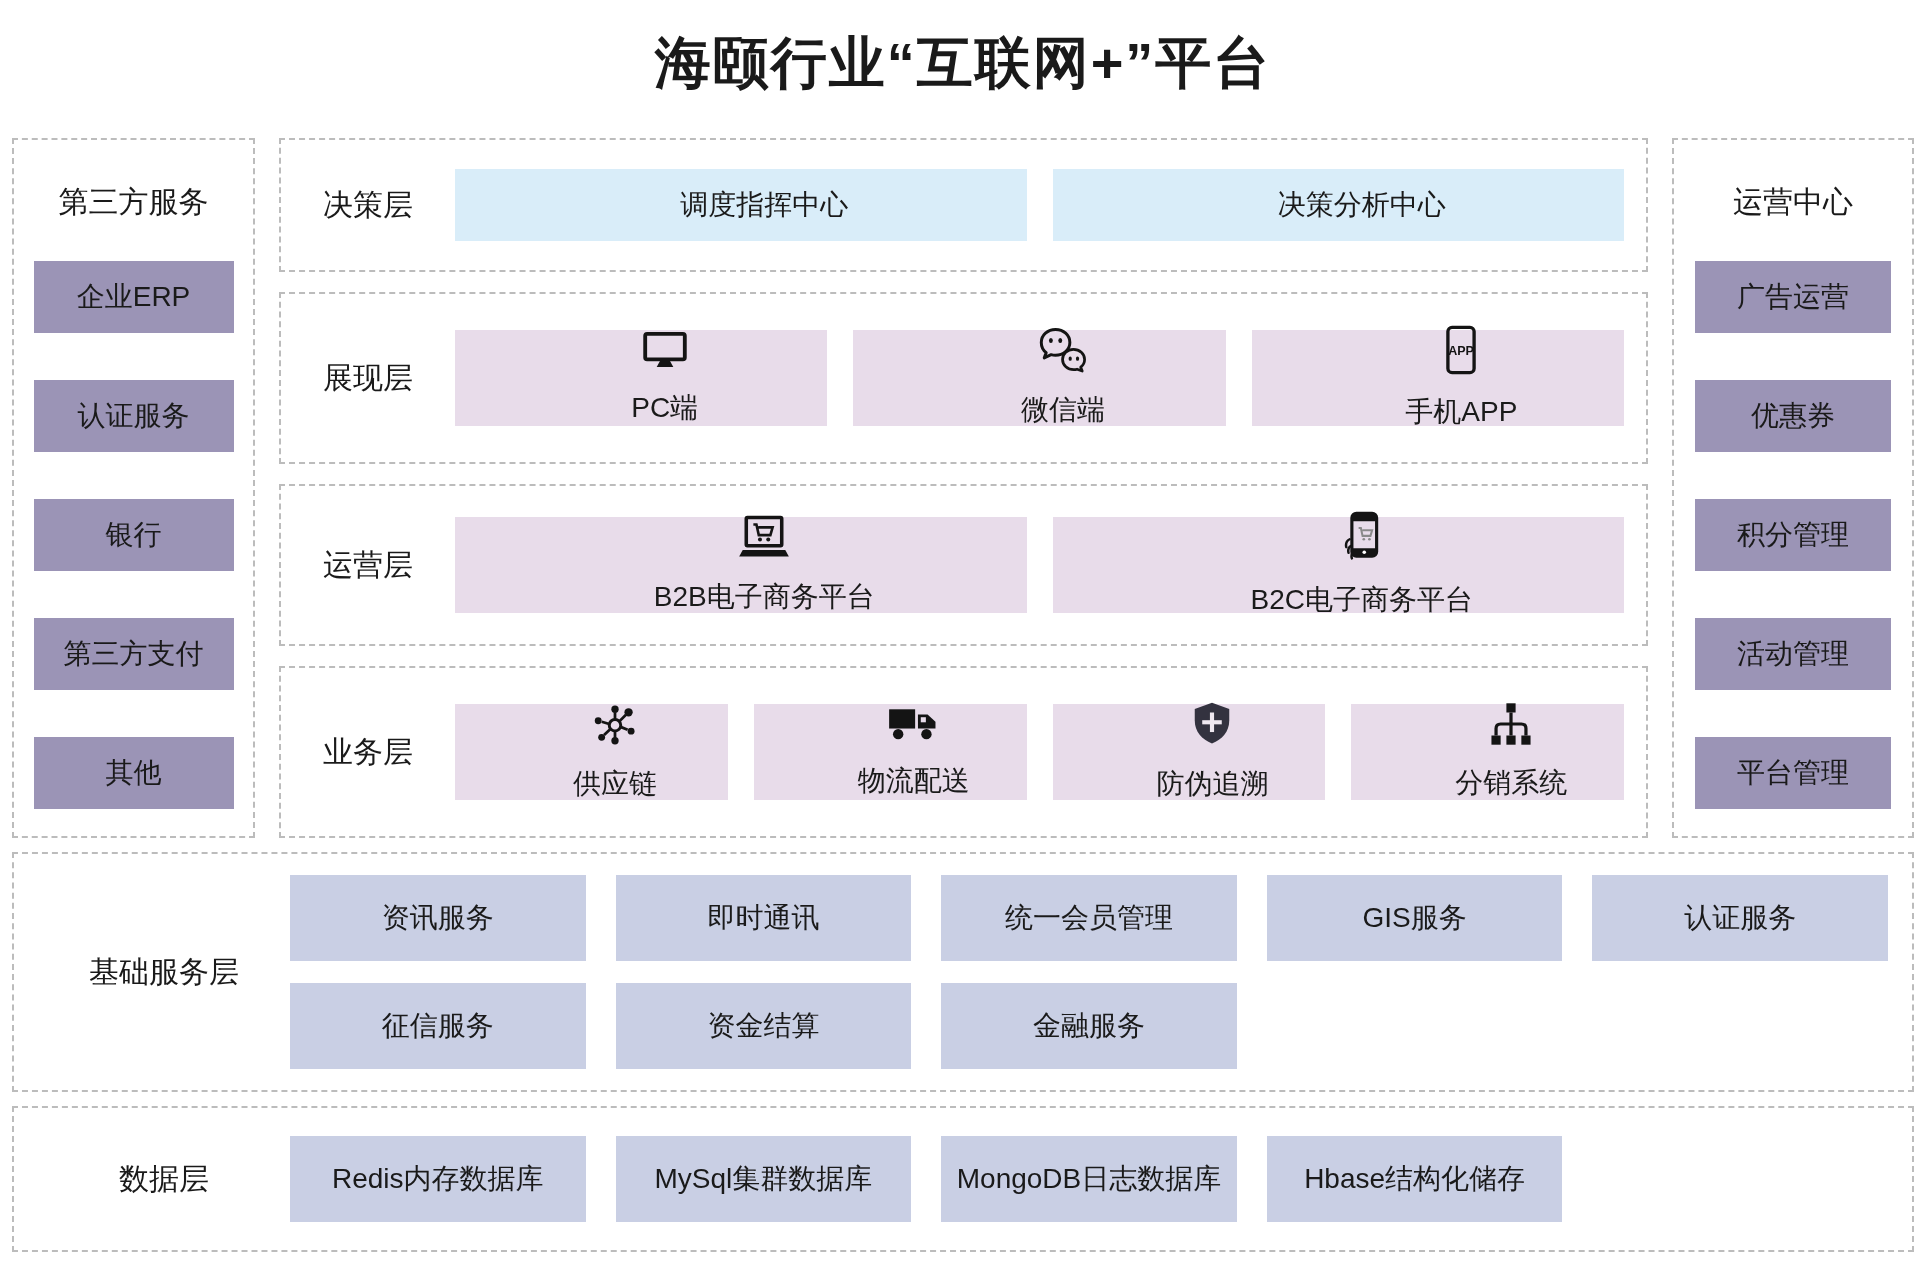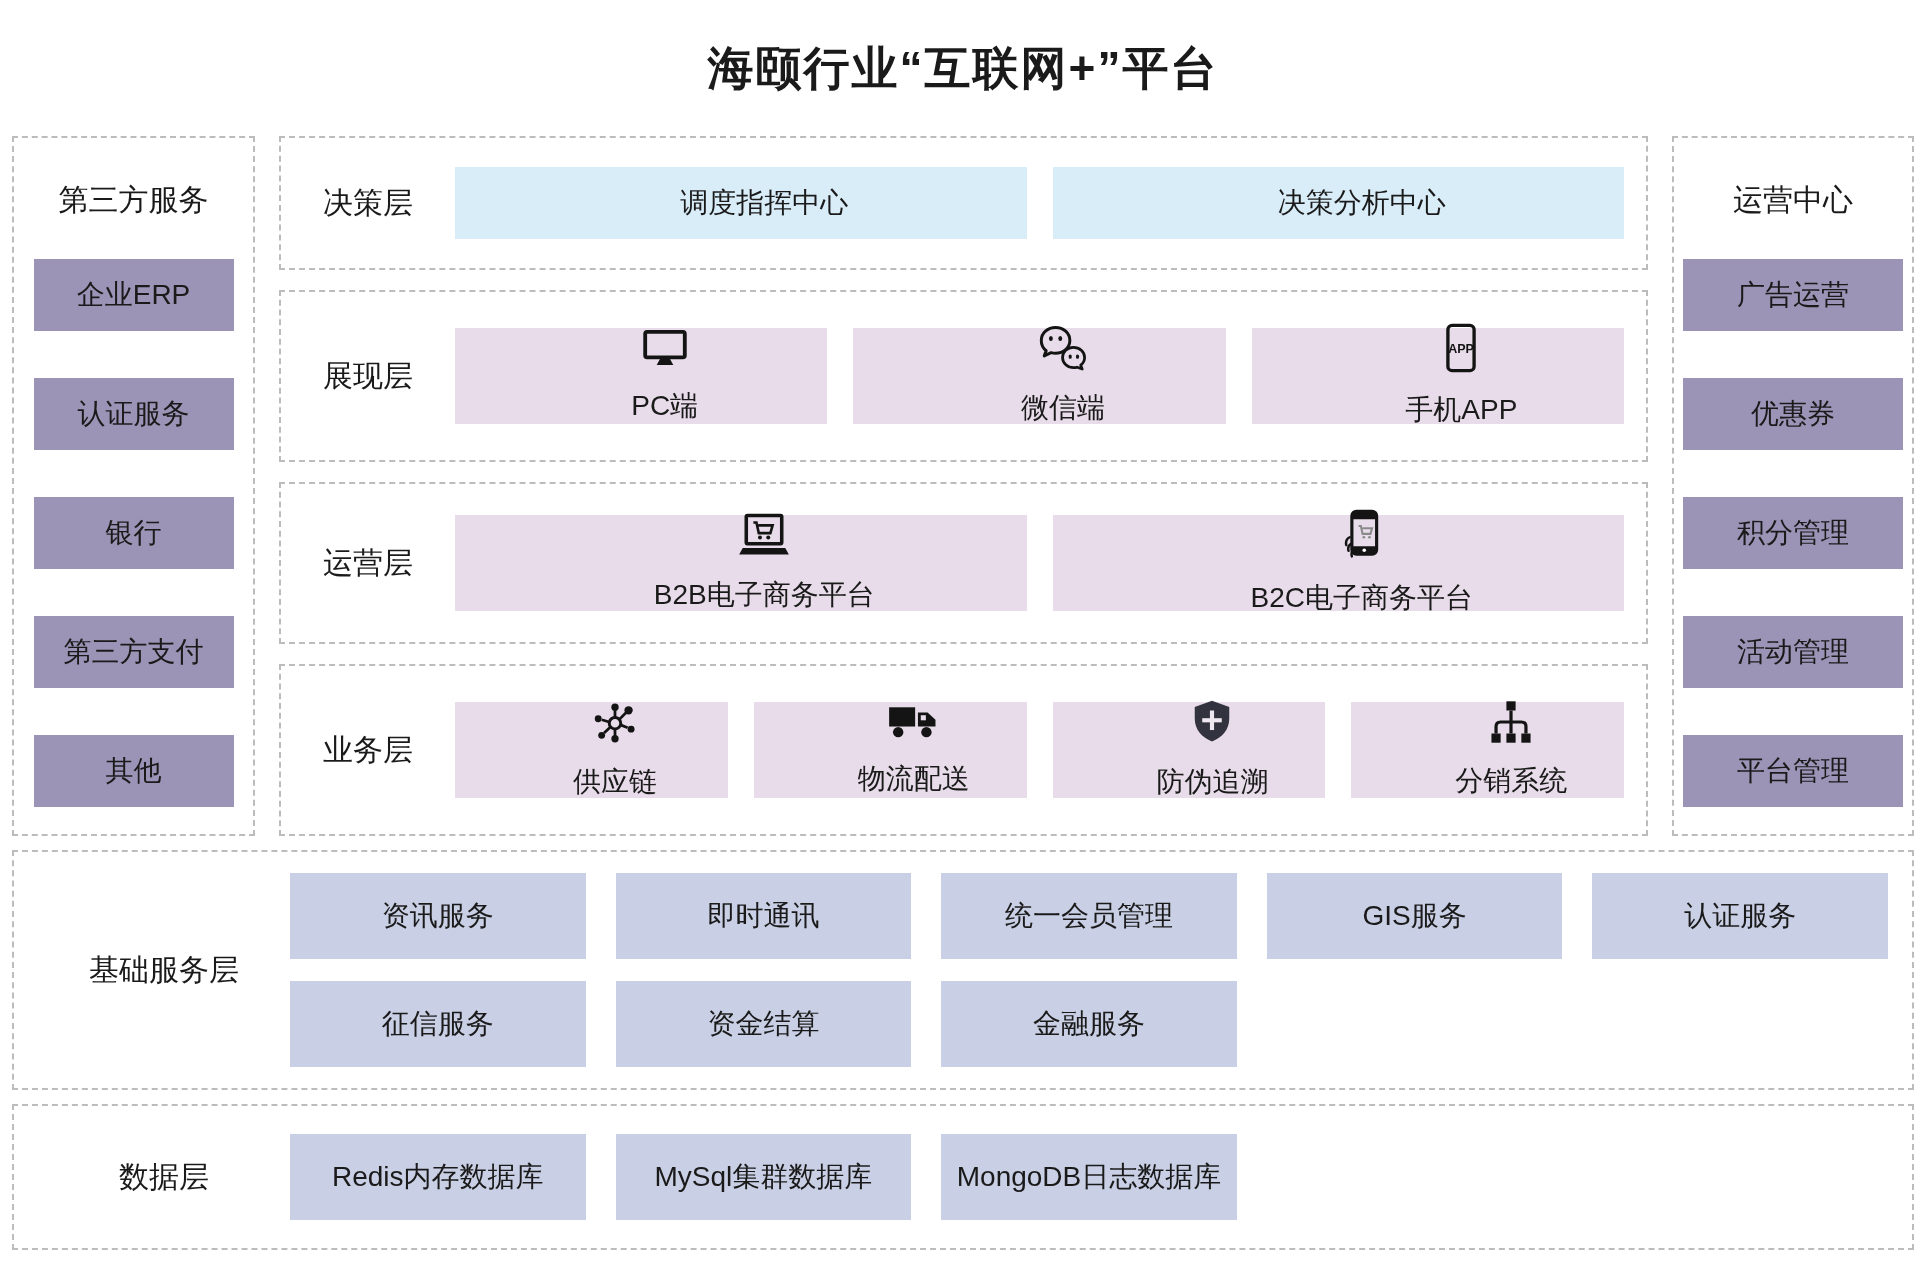--- a/index.html
+++ b/index.html
@@ -2,30 +2,30 @@
 <html><head>
 <meta charset="utf-8">
 <style>
   * { box-sizing: border-box; }
   html,body { margin:0; padding:0; }
   body {
     width:1926px; height:1270px; background:#ffffff;
     font-family:"Liberation Sans","DejaVu Sans",sans-serif;
     color:#1a1a1a;
   }
-  .title { text-align:center; font-size:46px; font-weight:700; letter-spacing:2px; padding:38px 0 36px; }
+  .title { text-align:center; font-size:56px; font-weight:700; letter-spacing:2px; padding:26px 0 36px; }
 
   .top { display:flex; gap:24px; margin:0 12px; height:700px; }
   .side { border:2px dashed #bcbcbc; display:flex; flex-direction:column; align-items:center; flex:none; }
   .side.left  { width:243px; }
   .side.right { width:242px; }
   .side-title { font-size:30px; margin-top:42px; }
   .side-box { width:200px; height:72px; background:#9b94b6; display:flex; align-items:center; justify-content:center; font-size:28px; margin-top:47px; }
   .side .side-box.first { margin-top:38px; }
-  .side.right .side-box { width:220px; }
+  .side.right .side-box { width:196px; }
 
   .center { flex:1; display:flex; flex-direction:column; gap:20px; }
   .layer { border:2px dashed #bcbcbc; display:flex; align-items:center; padding:0 22px 0 42px; }
   .h-decision { height:134px; }
   .h-present  { height:172px; }
   .h-operate  { height:162px; }
   .h-business { height:172px; }
   .layer-label { font-size:30px; width:132px; flex:none; }
   .layer-boxes { flex:1; display:flex; gap:26px; }
   .lbox { flex:1; display:flex; align-items:center; justify-content:center; gap:18px; font-size:28px;padding-left:47px; }
@@ -219,14 +219,15 @@
     <div class="bbox">金融服务</div>
   </div>
 </div>
 
 <div class="band band2">
   <div class="band-label">数据层</div>
   <div class="band-grid">
     <div class="bbox">Redis内存数据库</div>
     <div class="bbox">MySql集群数据库</div>
     <div class="bbox">MongoDB日志数据库</div>
+    <div class="bbox">Hbase结构化储存</div>
   </div>
 </div>
 
 </body></html>

